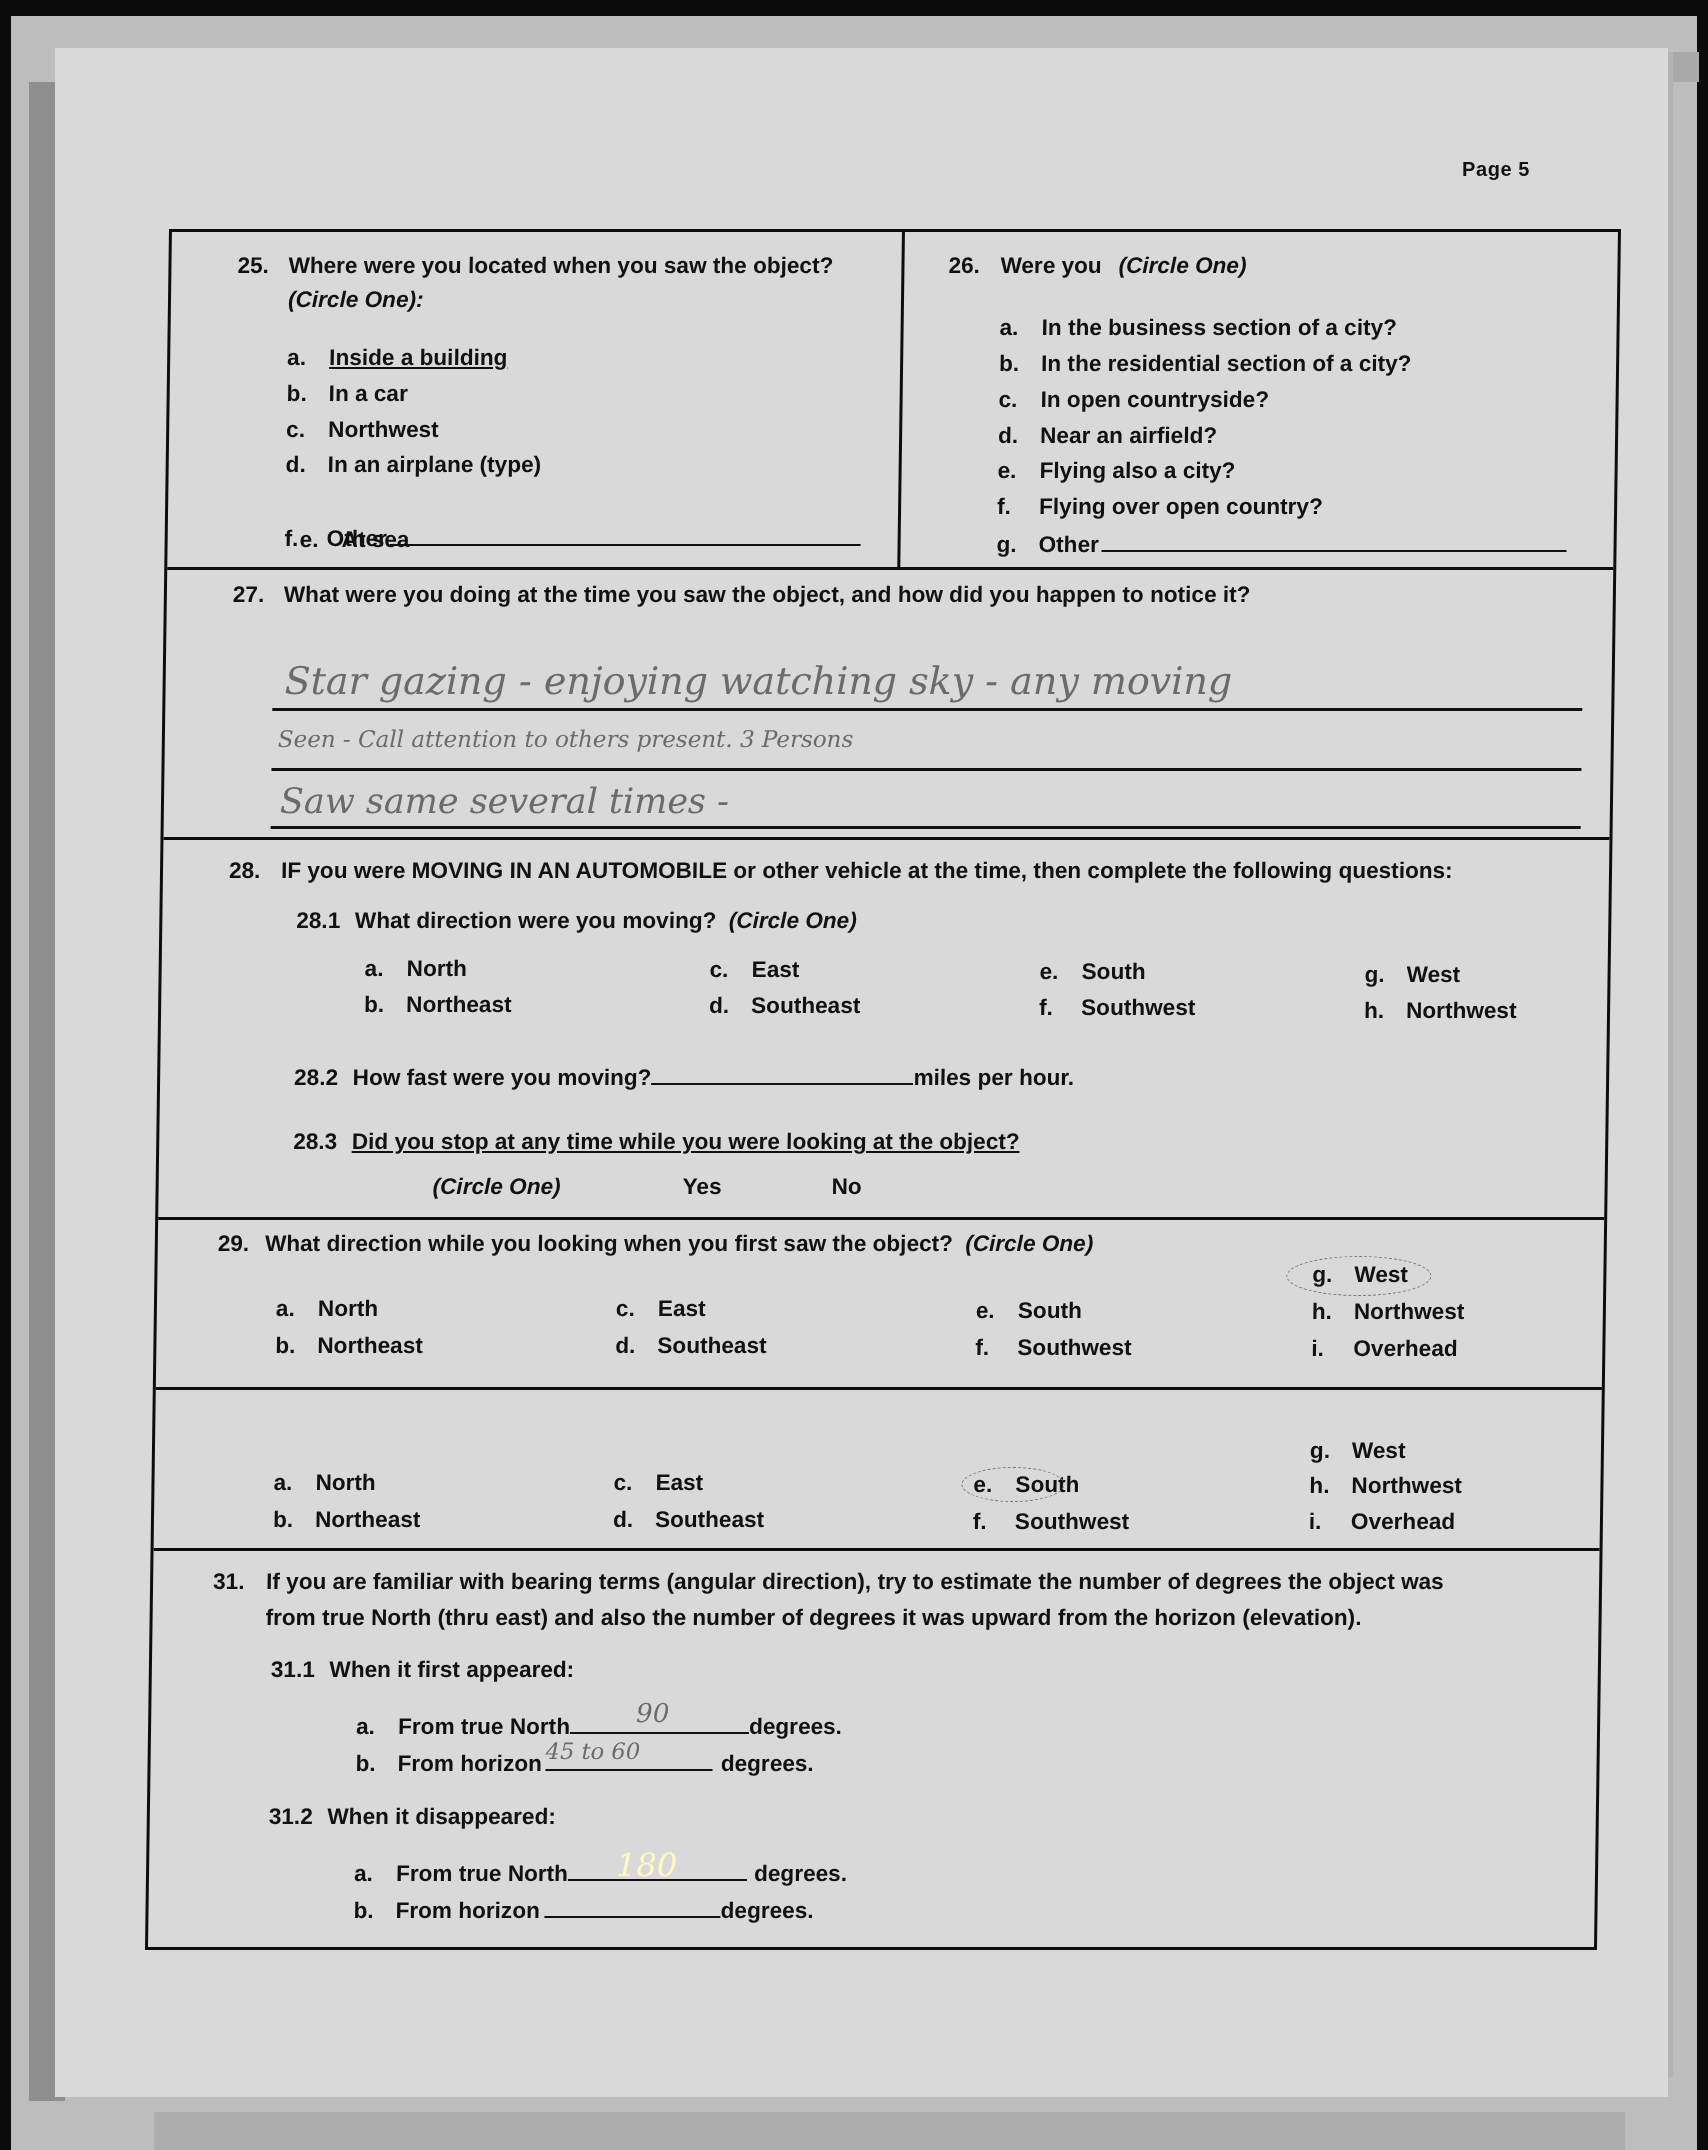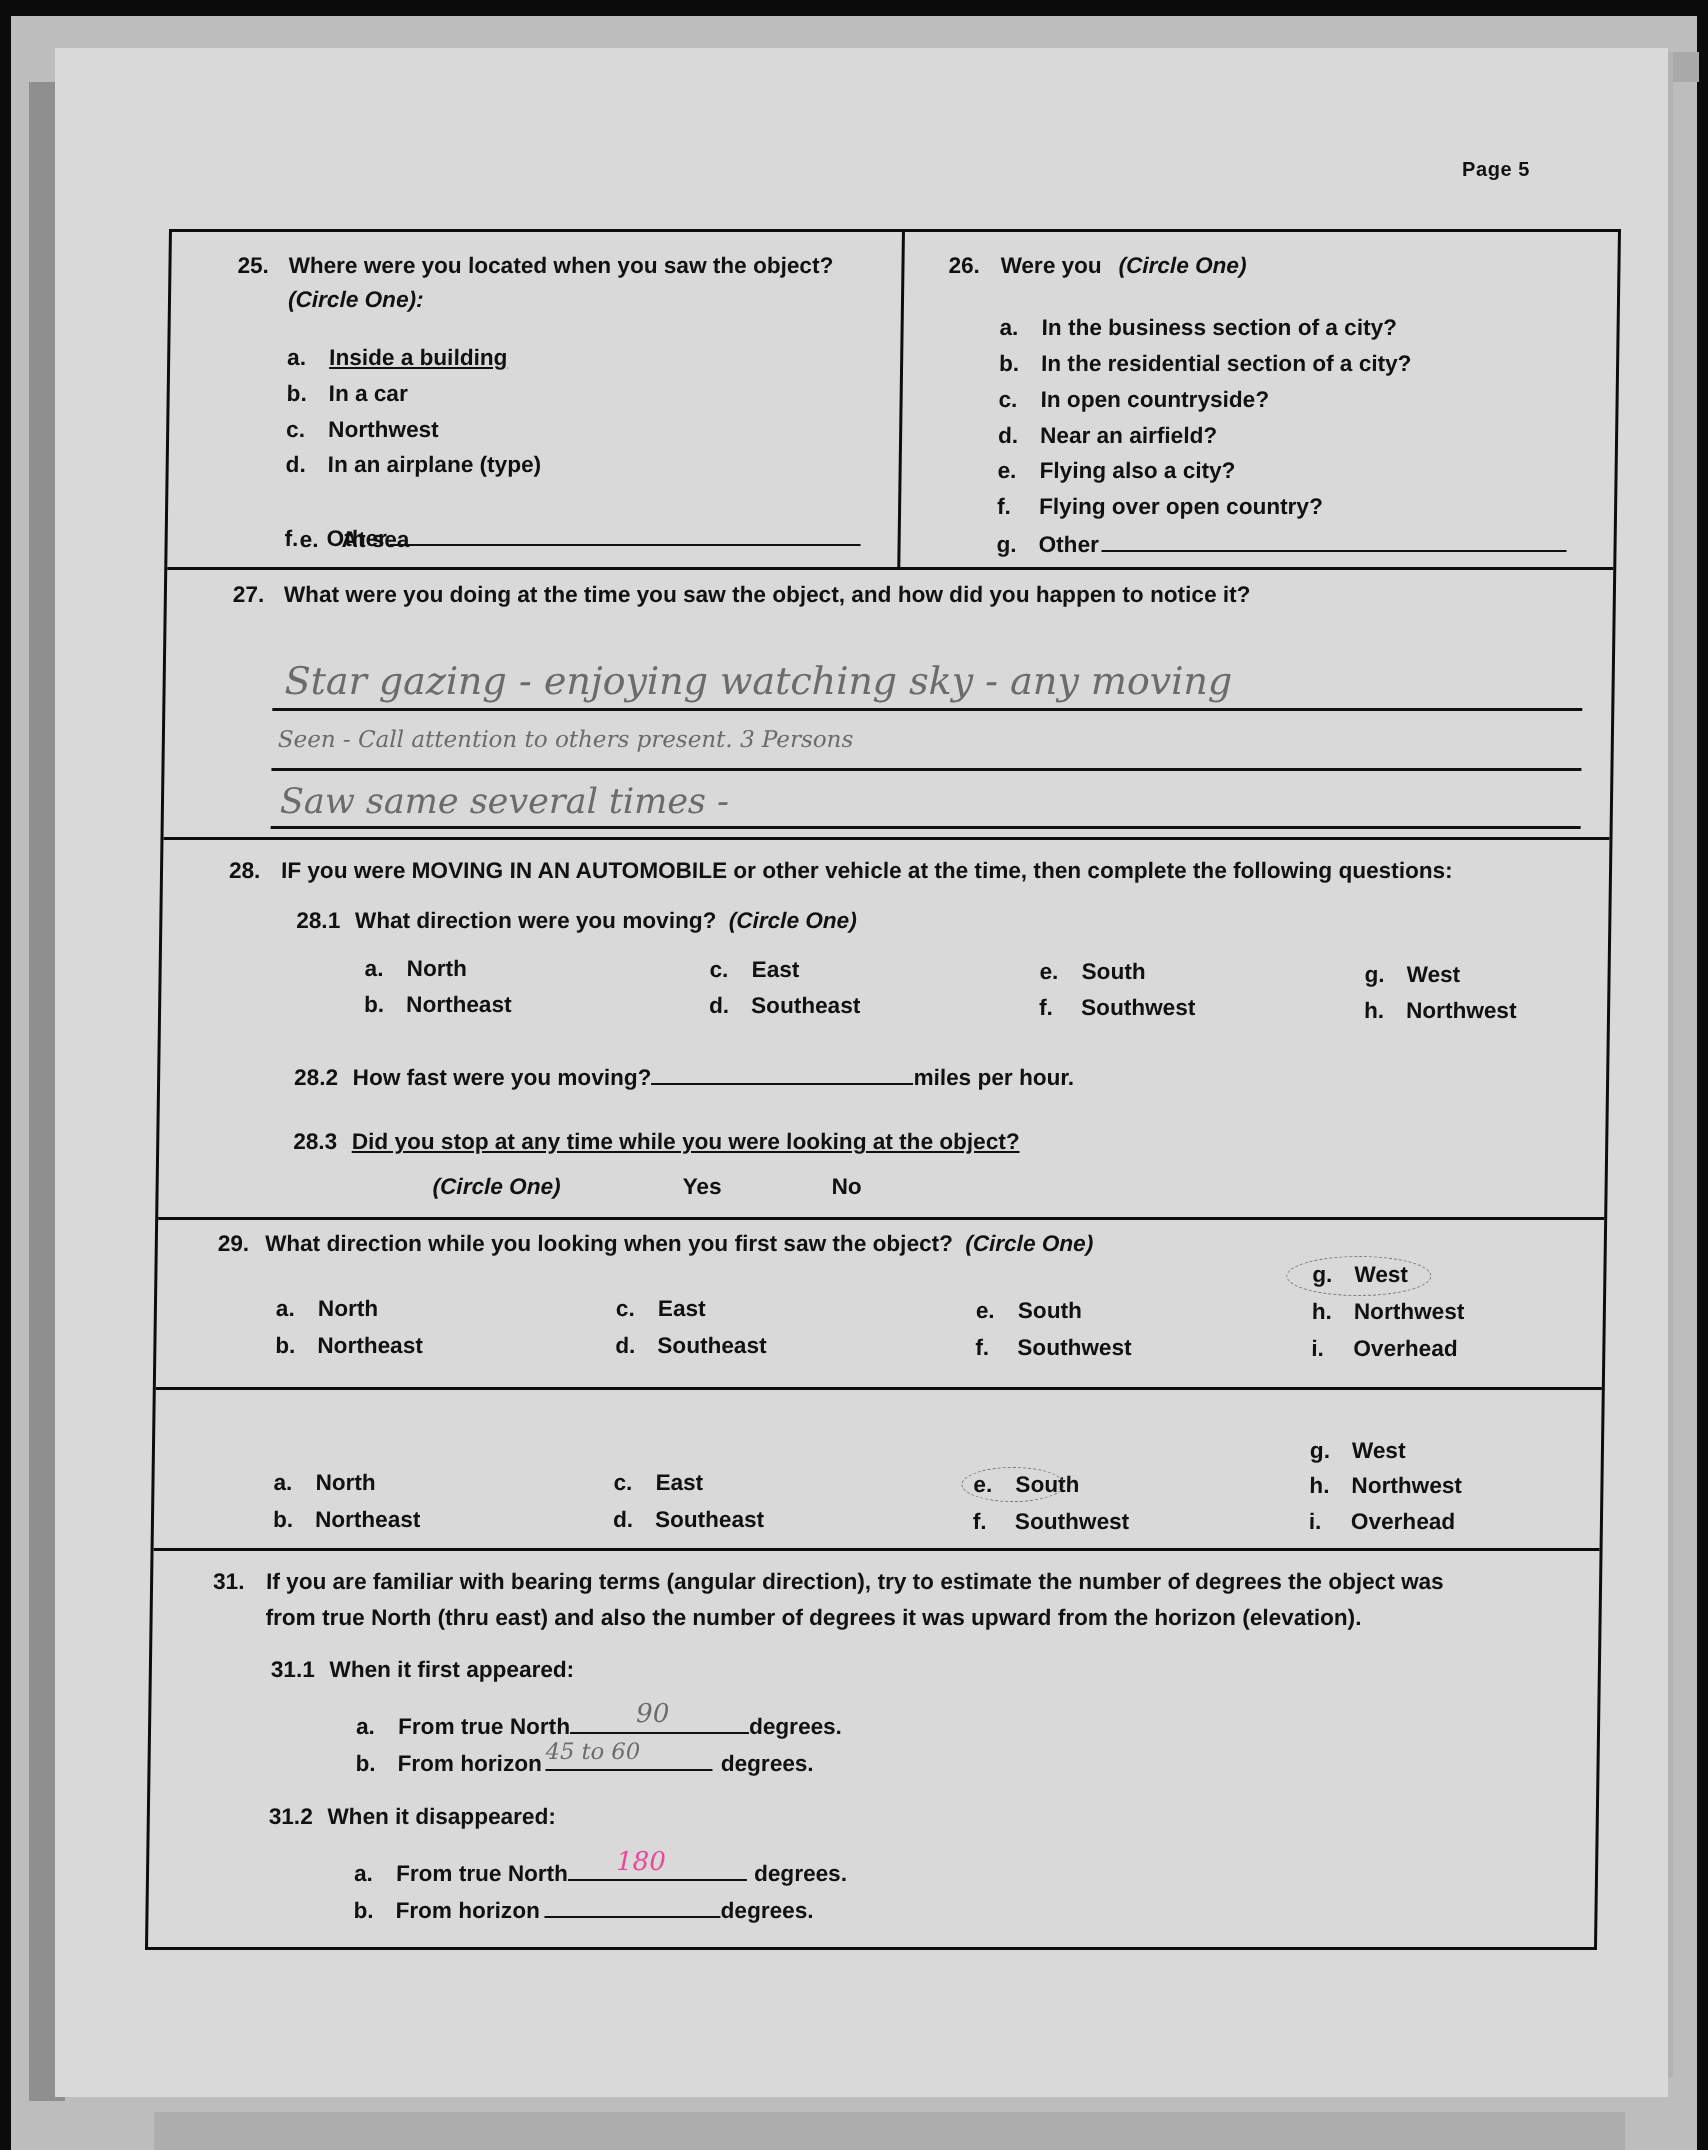--- a/index.html
+++ b/index.html
@@ -189,21 +189,21 @@
     </div>
     <div class="t" style="left:205px; top:198px;">
       <span class="lbl">b.</span><span>From horizon</span><span class="blank" style="width:167px; height:20px; margin-left:3.6px;"><span class="hand" style="left:0px; top:-10.7px; font-size:22.6px;">45 to 60</span></span><span style="margin-left:8.3px;">degrees.</span>
     </div>
 
     <div class="t" style="left:119px; top:253px;">
       <span>31.2</span>
       <span style="margin-left:8.3px;">When it disappeared:</span>
     </div>
     <div class="t" style="left:205px; top:308px;">
-      <span class="lbl">a.</span><span>From true North</span><span class="blank" style="width:179px; height:20px;"><span class="hand" style="left:48px; top:-13px; font-size:26px; color:#ec4899;">180</span></span><span style="margin-left:7.1px;">degrees.</span>
+      <span class="lbl">a.</span><span>From true North</span><span class="blank" style="width:179px; height:20px;"><span class="hand" style="left:48px; top:-13px; font-size:32px; color:#fef9c3;">180</span></span><span style="margin-left:7.1px;">degrees.</span>
     </div>
     <div class="t" style="left:205px; top:345px;">
       <span class="lbl">b.</span><span>From horizon</span><span class="blank" style="width:176px; height:20px; margin-left:4.8px;"></span><span>degrees.</span>
     </div>
   </div>
 
 </div>
 
 
 </body></html>

